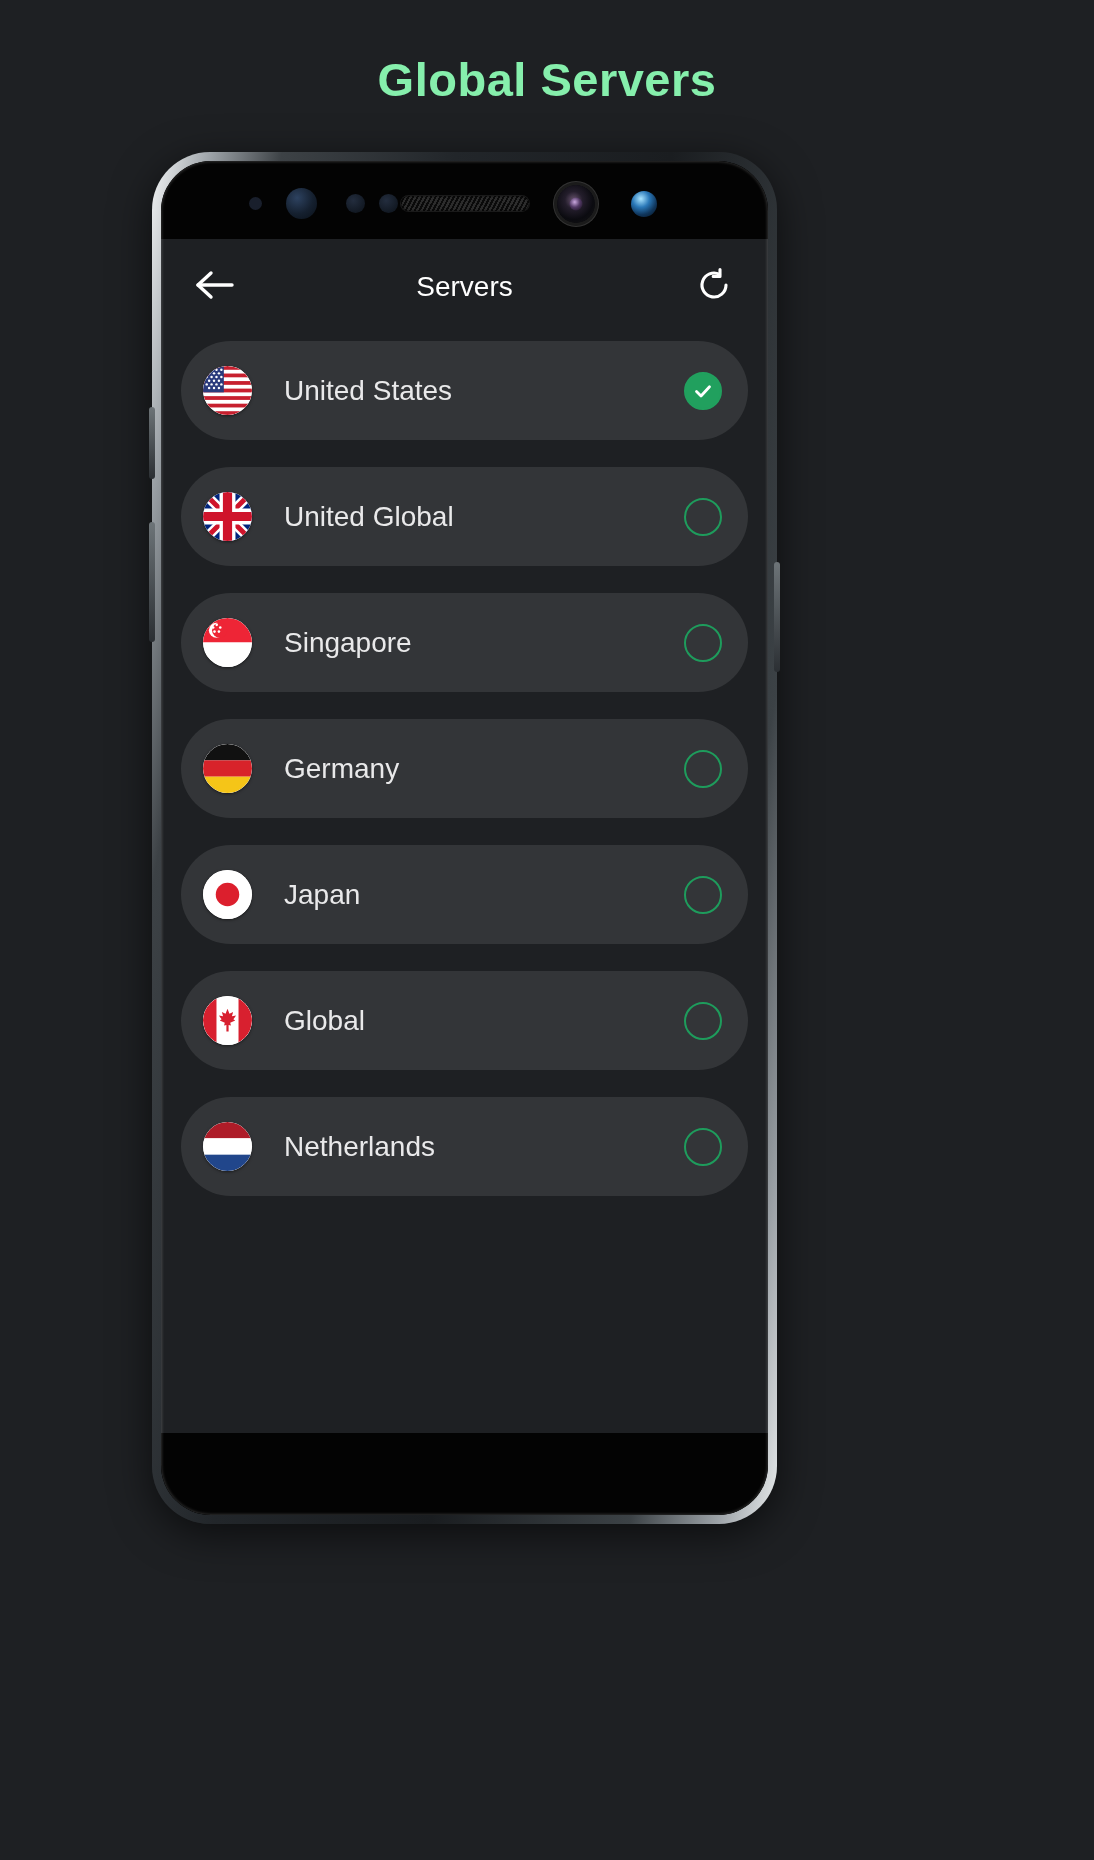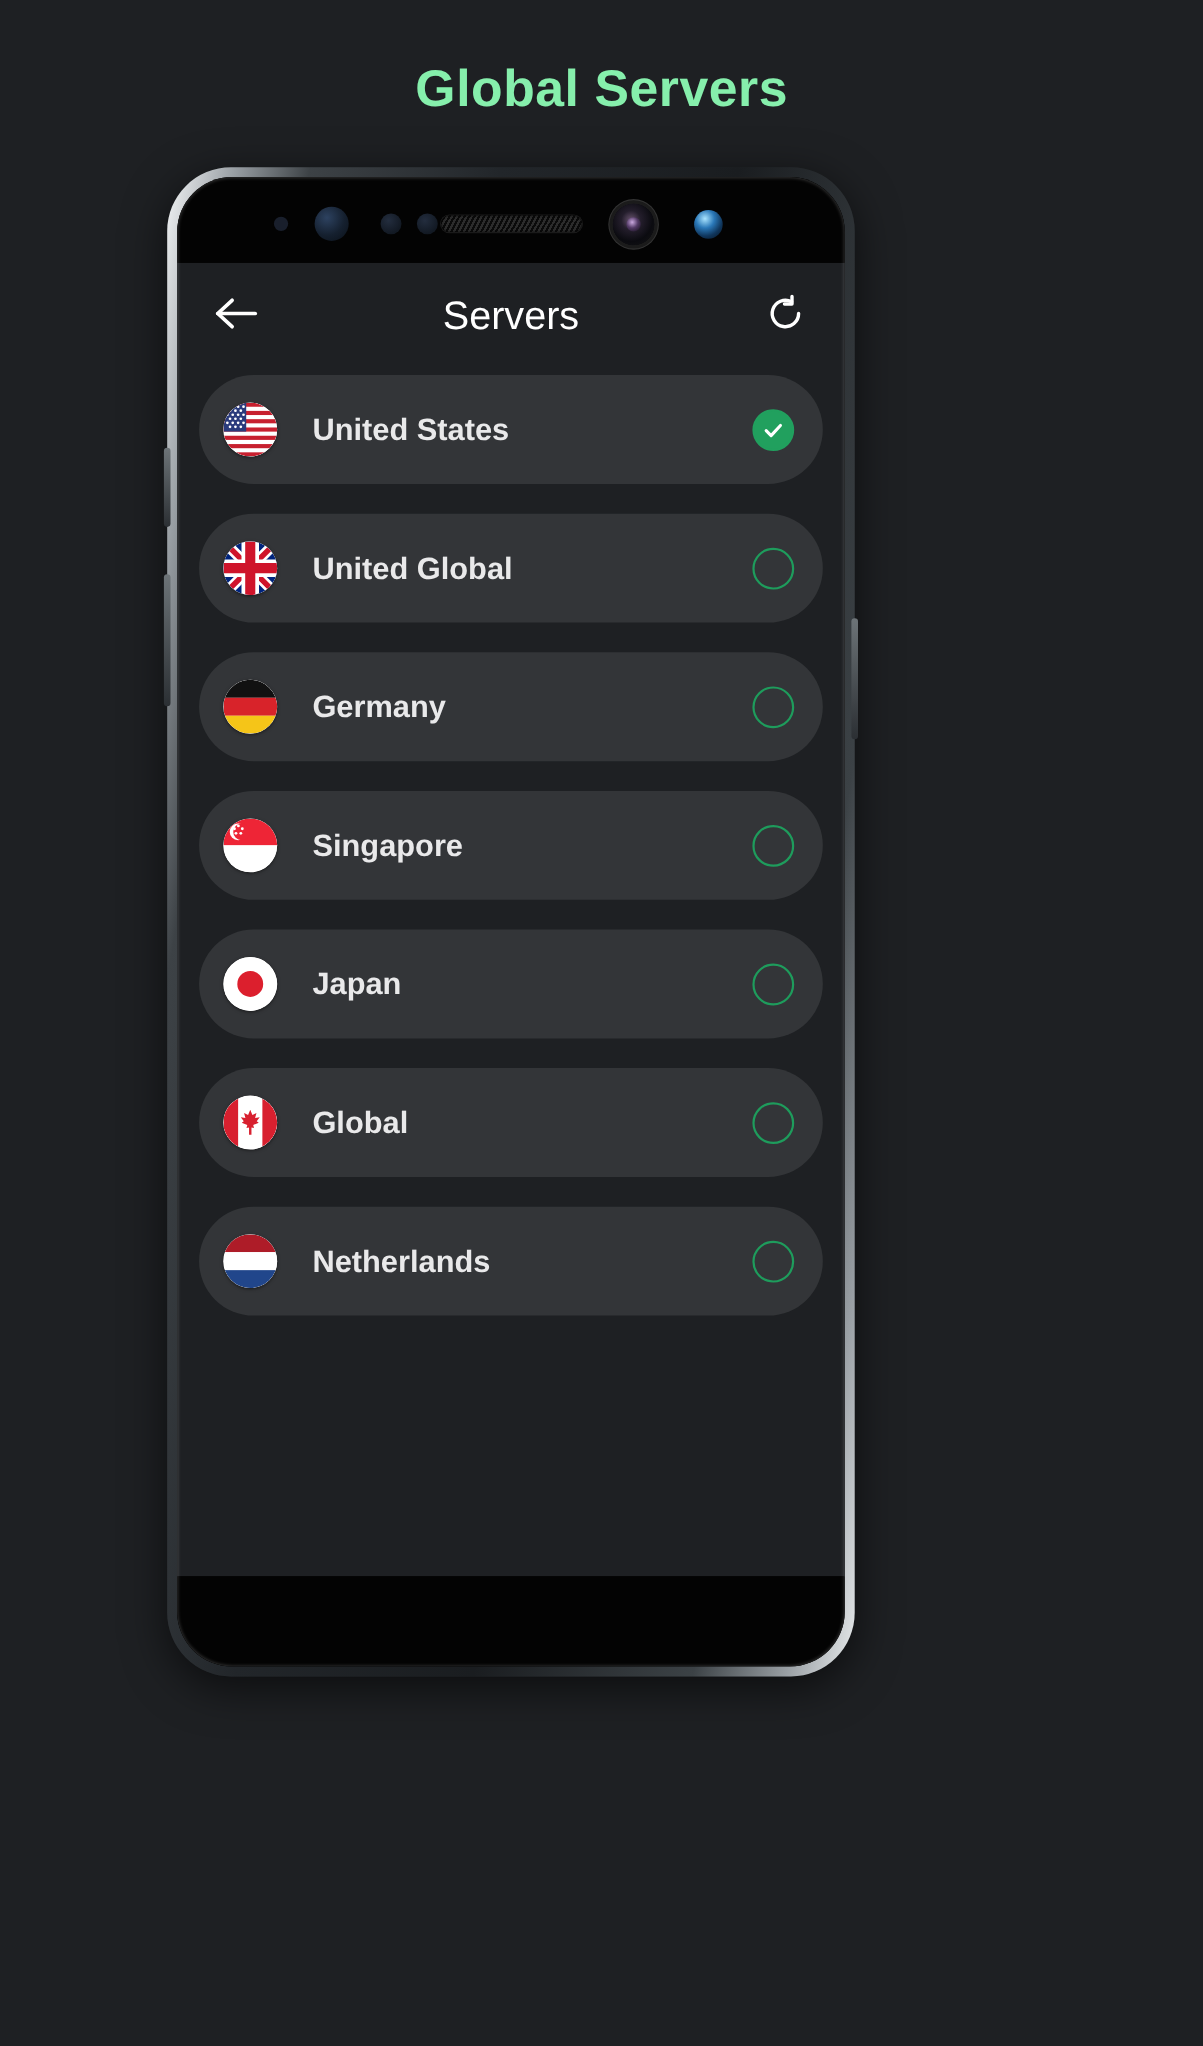--- a/index.html
+++ b/index.html
@@ -98,25 +98,25 @@
     display: flex; align-items: center;
     padding: 0 26px;
   }
   .hdr-btn {
     width: 56px; height: 56px;
     display: flex; align-items: center; justify-content: center;
     flex: 0 0 auto;
   }
   .hdr-title {
     flex: 1 1 auto; text-align: center;
-    font-size: 36px; color: #ffffff; font-weight: normal;
-  }
-
-  
-  .list { padding: 6px 20px 0 20px; font-weight: bold; }
+    font-size: 28px; color: #ffffff; font-weight: normal;
+  }
+
+  
+  .list { padding: 6px 20px 0 20px; }
   .row {
     position: relative;
     height: 99px; margin-bottom: 27px;
     border-radius: 50px;
     background: #333538;
     display: flex; align-items: center;
     padding: 0 26px 0 22px;
   }
   .flag {
     width: 49px; height: 49px; border-radius: 50%;
@@ -263,39 +263,20 @@
             </div>
             <div class="row-label">United Global</div>
             <div class="sel">
               
             </div>
           </div>
 
           <div class="row">
             <div class="flag">
               <svg viewBox="0 0 40 40">
-                <clipPath id="c3">
-                    <circle cx="20" cy="20" r="20"></circle>
-                  </clipPath>
-                <g clip-path="url(#c3)">
-                  <rect width="40" height="13.34" y="0" fill="#111"></rect>
-                  <rect width="40" height="13.34" y="13.34" fill="#d8232a"></rect>
-                  <rect width="40" height="13.34" y="26.67" fill="#f5c518"></rect>
-                </g>
-              </svg>
-            </div>
-            <div class="row-label">Germany</div>
-            <div class="sel">
-              
-            </div>
-          </div>
-
-          <div class="row">
-            <div class="flag">
-              <svg viewBox="0 0 40 40">
                 <clipPath id="c4">
                     <circle cx="20" cy="20" r="20"></circle>
                   </clipPath>
                 <g clip-path="url(#c4)">
                   <rect width="40" height="20" fill="#ee2536"></rect>
                   <rect width="40" height="20" y="20" fill="#fff"></rect>
                   <circle cx="11" cy="10" r="6.2" fill="#fff"></circle>
                   <circle cx="13.6" cy="10" r="6.2" fill="#ee2536"></circle>
                   <g fill="#fff">
                     <circle cx="11.2" cy="5.6" r="1.05"></circle>
@@ -309,20 +290,39 @@
             </div>
             <div class="row-label">Singapore</div>
             <div class="sel">
               
             </div>
           </div>
 
           <div class="row">
             <div class="flag">
               <svg viewBox="0 0 40 40">
+                <clipPath id="c3">
+                    <circle cx="20" cy="20" r="20"></circle>
+                  </clipPath>
+                <g clip-path="url(#c3)">
+                  <rect width="40" height="13.34" y="0" fill="#111"></rect>
+                  <rect width="40" height="13.34" y="13.34" fill="#d8232a"></rect>
+                  <rect width="40" height="13.34" y="26.67" fill="#f5c518"></rect>
+                </g>
+              </svg>
+            </div>
+            <div class="row-label">Germany</div>
+            <div class="sel">
+              
+            </div>
+          </div>
+
+          <div class="row">
+            <div class="flag">
+              <svg viewBox="0 0 40 40">
                 <clipPath id="c5">
                     <circle cx="20" cy="20" r="20"></circle>
                   </clipPath>
                 <g clip-path="url(#c5)">
                   <rect width="40" height="40" fill="#fff"></rect>
                   <circle cx="20" cy="20" r="9.6" fill="#dc1f2d"></circle>
                 </g>
               </svg>
             </div>
             <div class="row-label">Japan</div>

